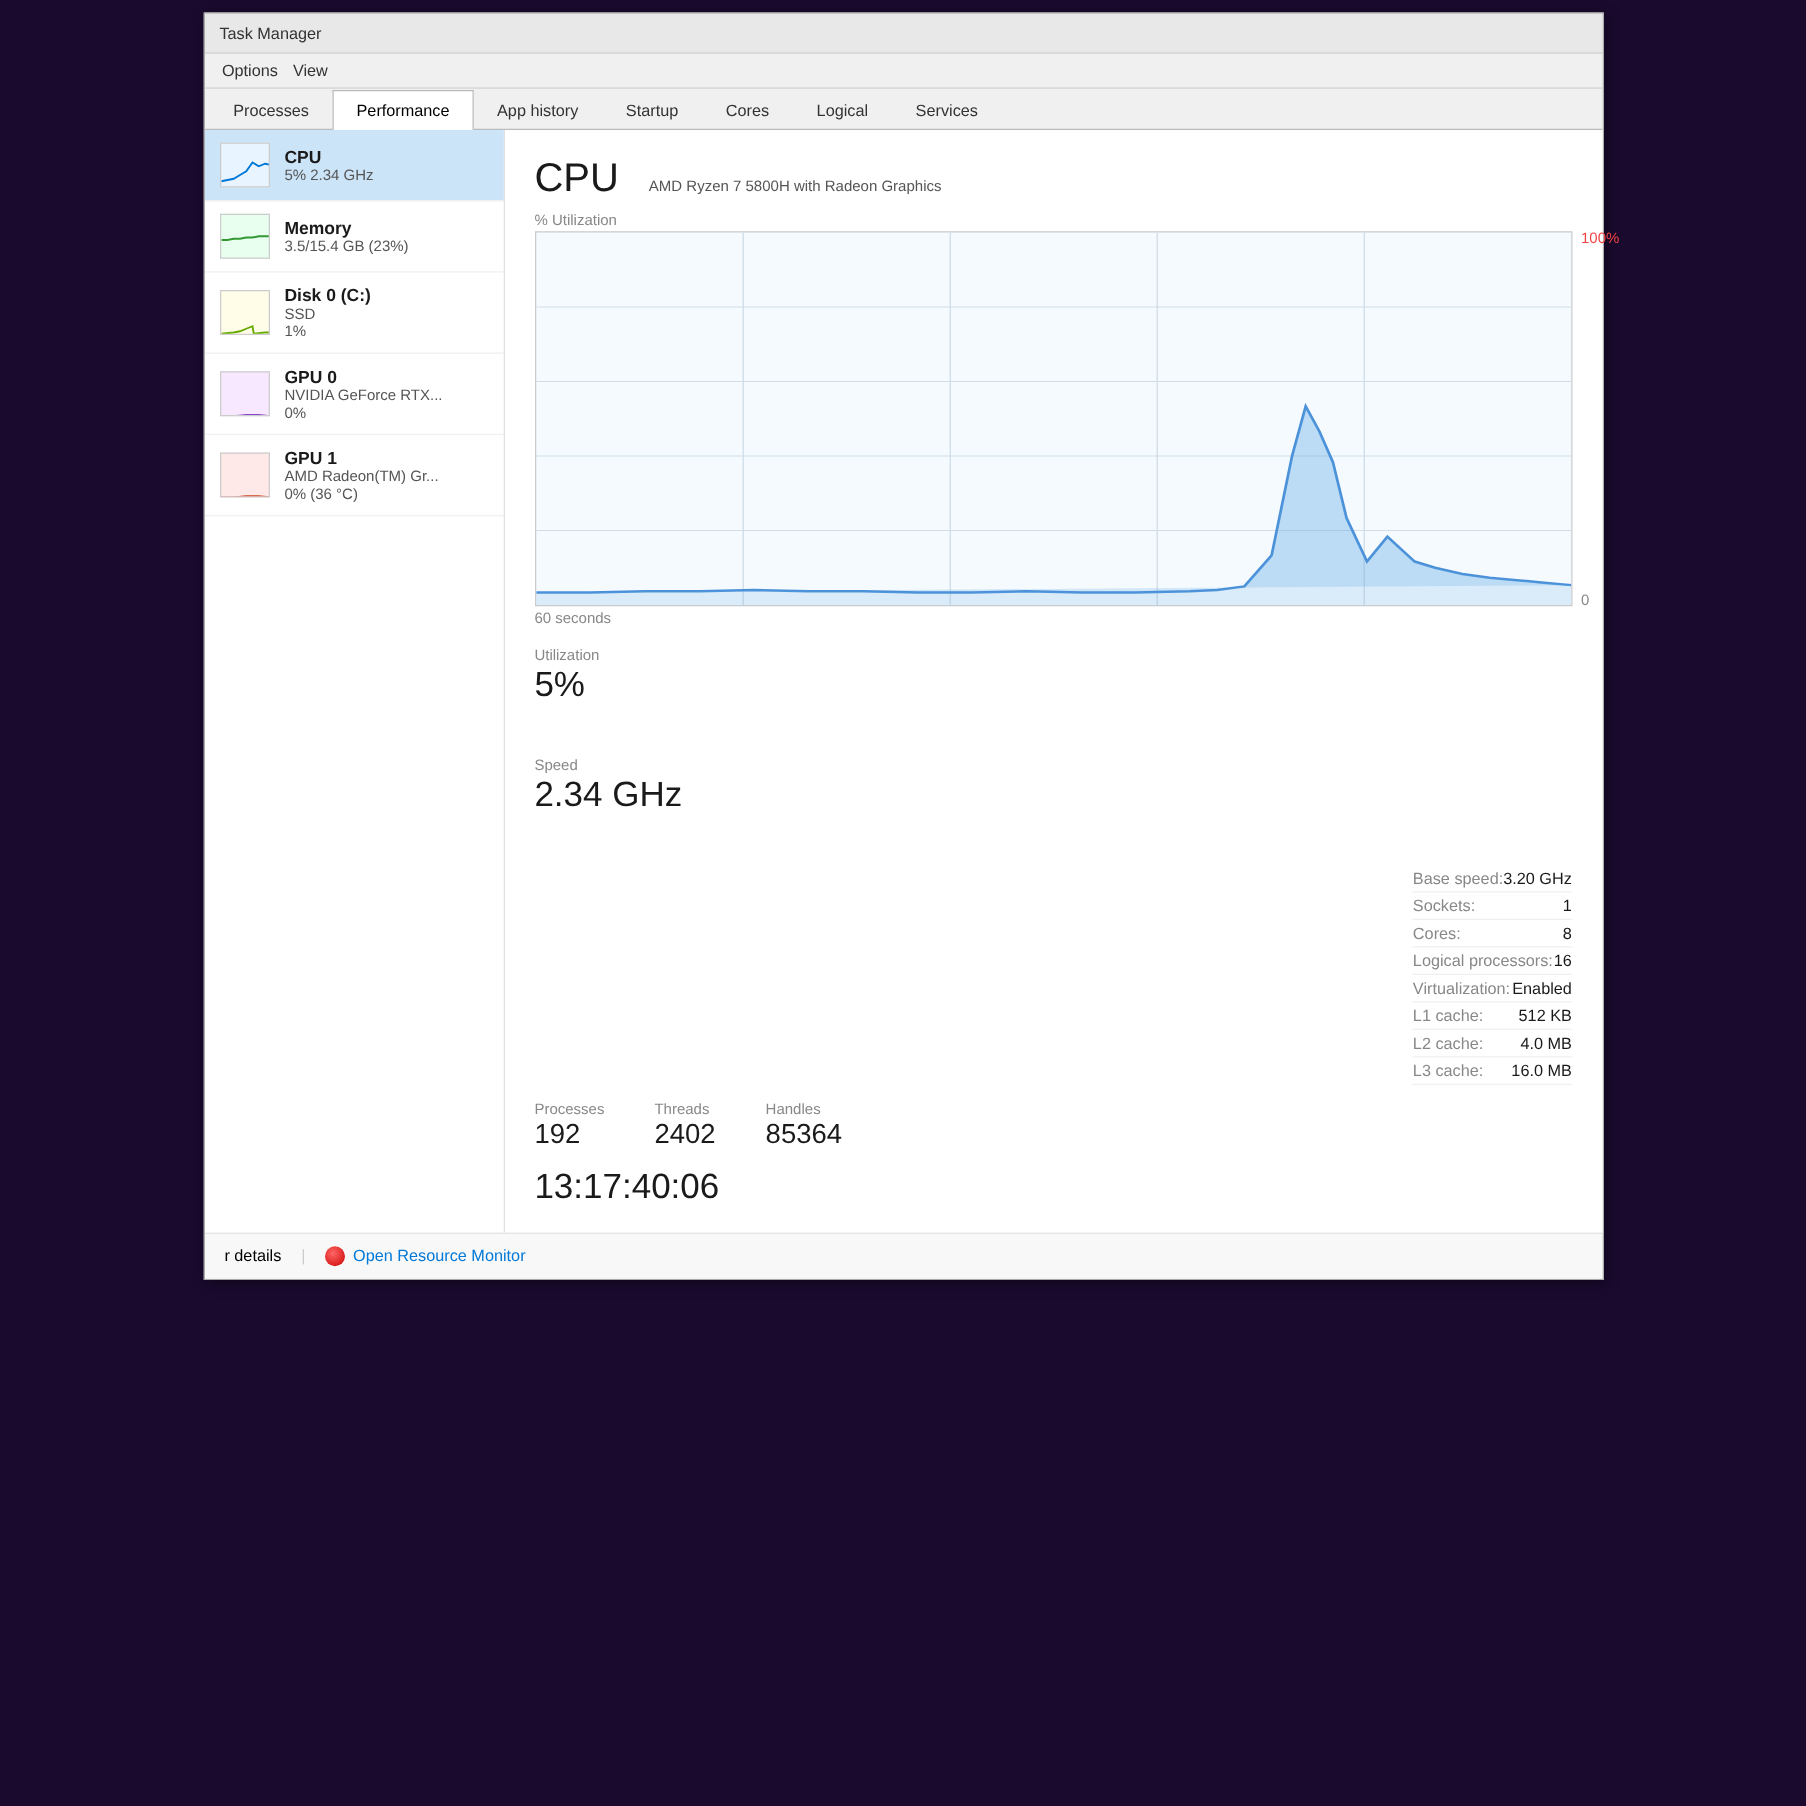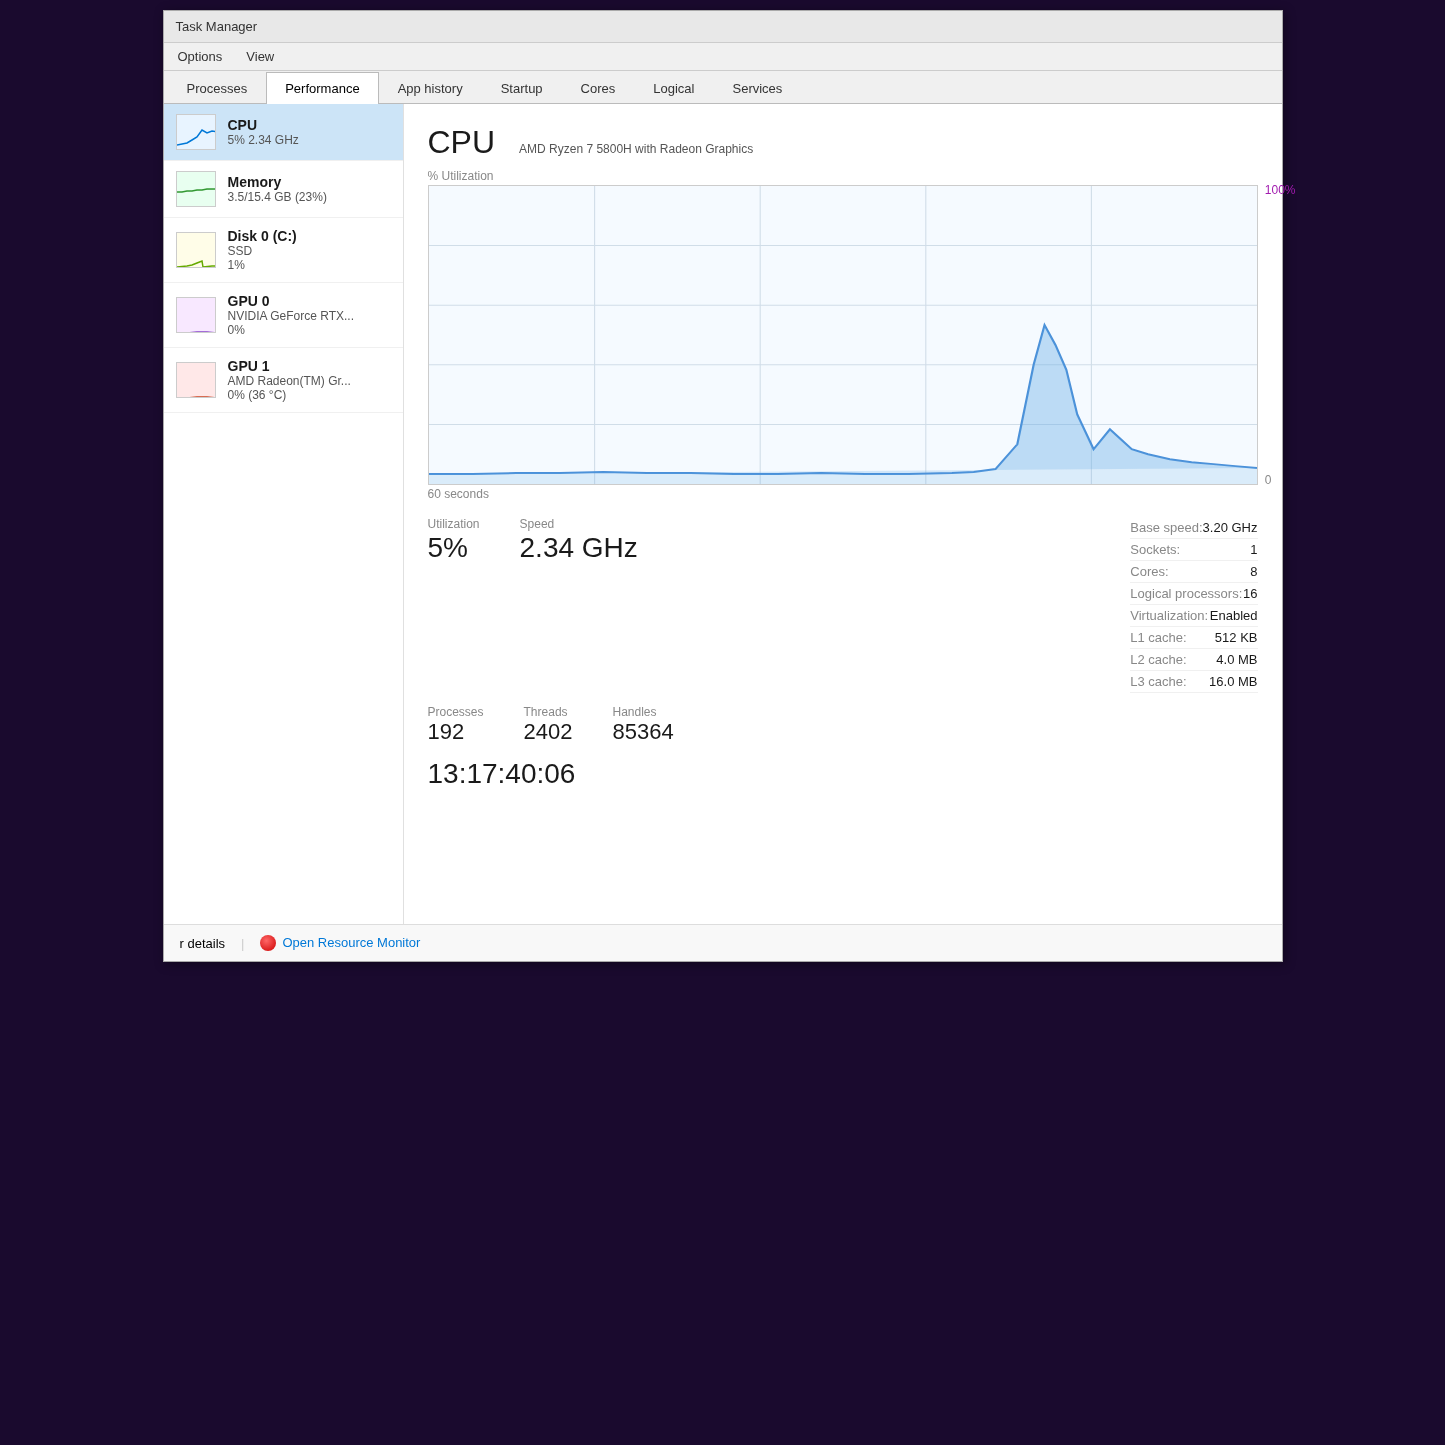--- a/index.html
+++ b/index.html
@@ -27,21 +27,21 @@
       color: #333;
       border-bottom: 1px solid #ccc;
     }
     .menu-bar {
       background: #f0f0f0;
       padding: 4px 8px;
       font-size: 13px;
       color: #333;
       border-bottom: 1px solid #ccc;
       display: flex;
-      gap: 12px;
+      gap: 0;
     }
     .menu-item {
       padding: 2px 6px;
       cursor: pointer;
     }
     .tabs {
       display: flex;
       background: #f0f0f0;
       border-bottom: 1px solid #bbb;
       padding: 0 4px;
@@ -143,21 +143,21 @@
       width: 100%;
       height: 300px;
       border: 1px solid #ccc;
       background: #f5faff;
     }
     .chart-100 {
       position: absolute;
       right: -38px;
       top: -2px;
       font-size: 12px;
-      color: #a21caf;
+      color: #ef4444;
       text-align: center;
     }
     .chart-0 {
       position: absolute;
       right: -14px;
       bottom: -2px;
       font-size: 12px;
       color: #888;
     }
     .chart-time {
@@ -341,21 +341,21 @@
               <polyline points="0,290 40,290 80,289 120,289 160,288 200,289 240,289 280,290 320,290 360,289 400,290 440,290 480,289 500,288 520,285 540,260 555,180 565,140 575,160 585,185 595,230 610,265 625,245 635,255 645,265 660,270 680,275 700,278 720,280 740,282 760,284" fill="rgba(100,170,230,0.25)" stroke="#4a90d9" stroke-width="2"></polyline>
 
               <polygon points="0,290 40,290 80,289 120,289 160,288 200,289 240,289 280,290 320,290 360,289 400,290 440,290 480,289 500,288 520,285 540,260 555,180 565,140 575,160 585,185 595,230 610,265 625,245 635,255 645,265 660,270 680,275 700,278 720,280 740,282 760,284 760,300 0,300" fill="rgba(100,170,230,0.18)"></polygon>
             </svg>
           </div>
           <div class="chart-0">0</div>
         </div>
         <div class="chart-time">60 seconds</div>
       </div>
 
-      <div style="display:flex; gap:40px; margin-top:16px;">
+      <div style="display:flex; gap:40px; margin-top:16px;flex-direction:column;">
         <div class="stat-block">
           <div class="stat-label">Utilization</div>
           <div class="stat-value">5%</div>
         </div>
         <div class="stat-block">
           <div class="stat-label">Speed</div>
           <div class="stat-value">2.34 GHz</div>
         </div>
 
         <div style="margin-left:auto;">

